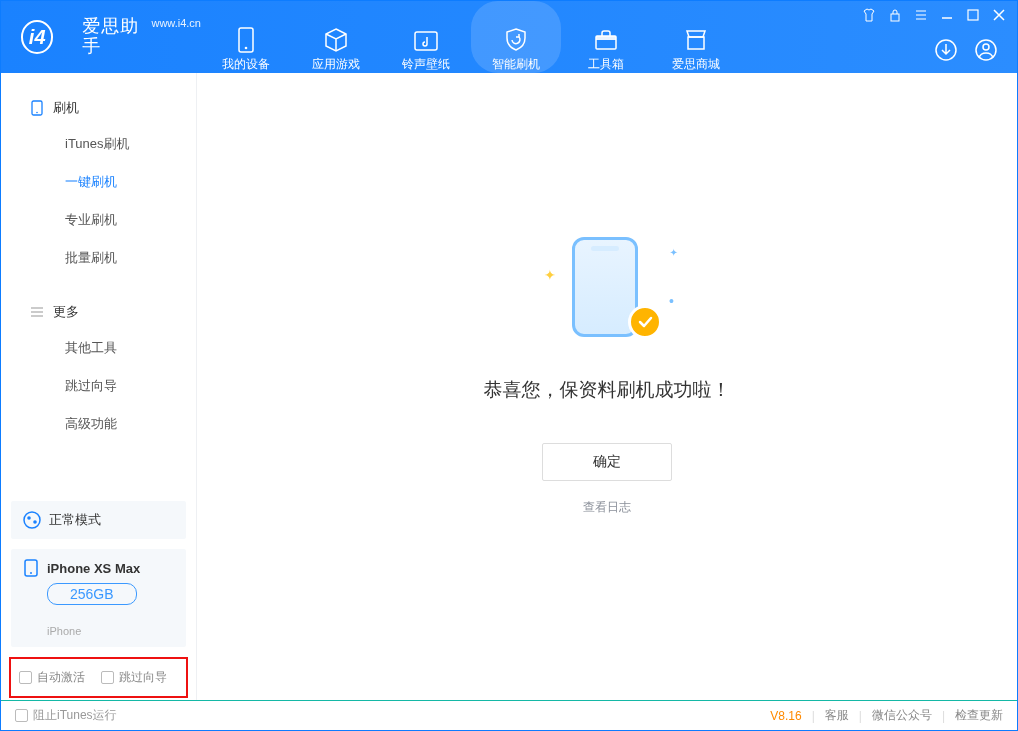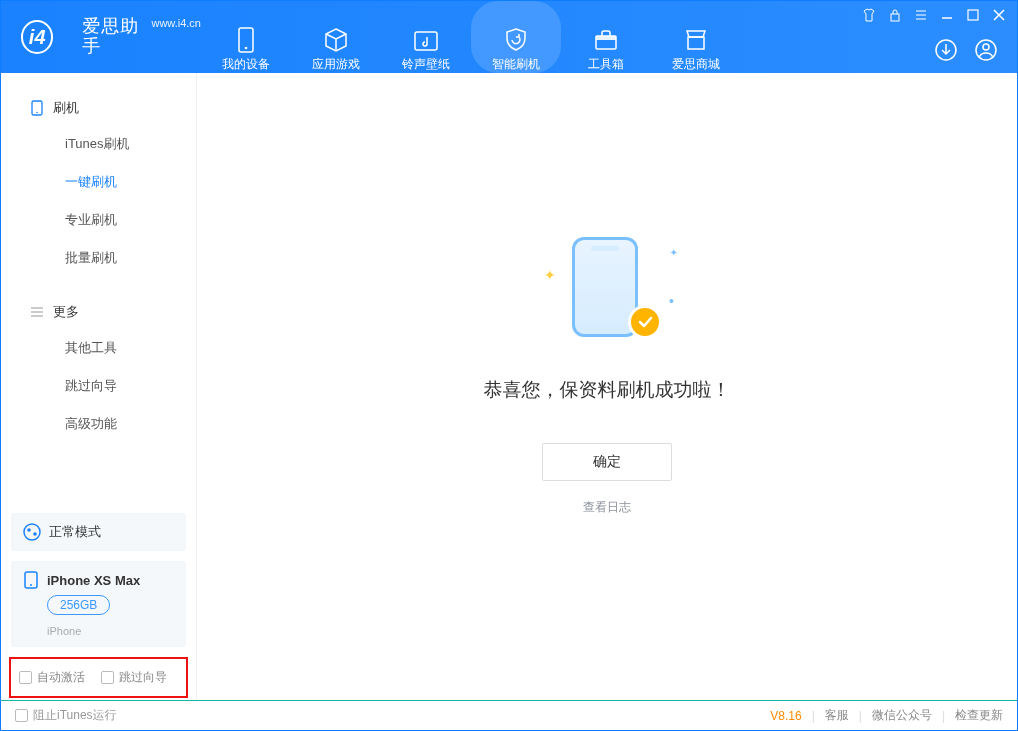--- a/index.html
+++ b/index.html
@@ -27,22 +27,22 @@
 .side-head svg, .side-head .ico { margin-right: 8px; }
 .side-list .side-item { padding: 10px 18px 10px 44px; color: #555; cursor: pointer; margin-left: 20px; }
 .side-list .side-item.active { color: #1a82ff; }
 
 .side-bottom { margin-top: auto; }
 .status-card { margin: 10px; padding: 10px 12px; background: #f5f8fb; border-radius: 2px; display: flex; align-items: flex-start; color: #333; font-size: 13px; }
 .status-card .dot-icon { width: 18px; height: 18px; margin-right: 8px; display: flex; align-items: center; justify-content: center; }
 .device-card { margin: 0 10px 10px 10px; padding: 10px 12px; background: #f5f8fb; border-radius: 2px; }
 .device-row { display: flex; align-items: center; color: #333; font-weight: bold; font-size: 13px; }
 .device-row svg { margin-right: 8px; }
-.badge { display: inline-block; margin-top: 6px; margin-left: 24px; padding: 2px 12px; border: 1px solid #3b99ff; color: #3b99ff; border-radius: 10px; font-size: 12px; }
-.device-type { margin-top: 10px; margin-left: 24px; color: #aaa; font-size: 11px; }
+.badge { display: inline-block; margin-top: 6px; margin-left: 24px; padding: 2px 22px; border: 1px solid #3b99ff; color: #3b99ff; border-radius: 10px; font-size: 14px; }
+.device-type { margin-top: 20px; margin-left: 24px; color: #aaa; font-size: 11px; }
 
 .check-row { border: 2px solid #e11; margin: 6px 8px 2px 8px; padding: 10px 8px; display: flex; gap: 16px; align-items: center; font-size: 12px; color: #888; }
 .chk { display: flex; align-items: center; gap: 5px; cursor: pointer; }
 .chk .box { width: 13px; height: 13px; border: 1px solid #bbb; border-radius: 2px; }
 
 .main { flex: 1; display: flex; flex-direction: column; align-items: center; justify-content: center; }
 .illus { position: relative; width: 130px; height: 110px; margin-top: -20px; }
 .phone { position: absolute; left: 30px; top: 0; width: 66px; height: 100px; border: 3px solid #7ac0ff; border-radius: 12px; background: linear-gradient(#e8f4ff,#d6ecff); }
 .phone:before { content: ""; position: absolute; top: 6px; left: 50%; transform: translateX(-50%); width: 28px; height: 5px; background: #d6ecff; border-radius: 3px; }
 .check-badge { position: absolute; right: 10px; bottom: 8px; width: 34px; height: 34px; background: #ffb400; border: 3px solid #fff; border-radius: 50%; display: flex; align-items: center; justify-content: center; }

